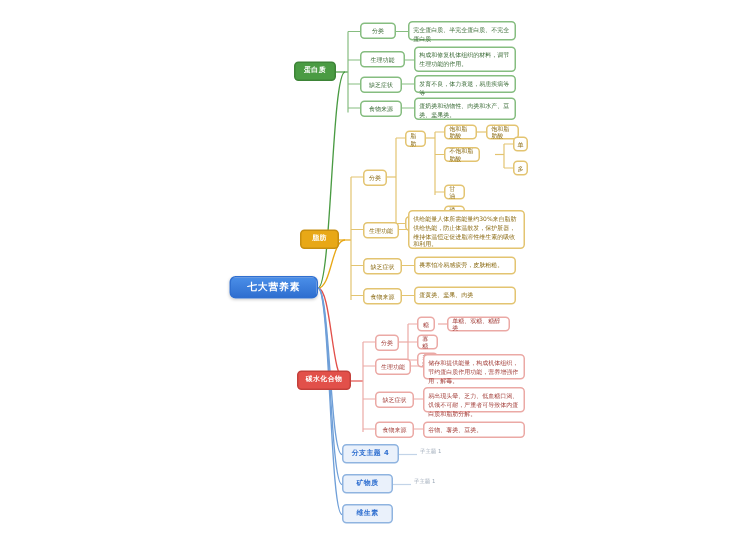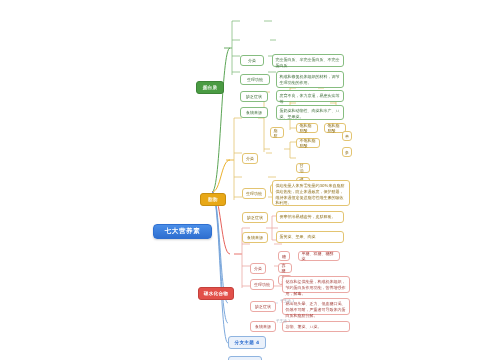--- a/index.html
+++ b/index.html
@@ -17,21 +17,20 @@
     position:absolute;
     box-sizing:border-box;
     display:flex;
     align-items:center;
     border-radius:3px;
     border:1px solid #bbb;
     background:#fff;
     line-height:1.25;
     white-space:normal;
     word-break:break-all;
-    margin-top:40px;
   }
 
   
   .root{
     background:linear-gradient(#4a8ee8,#2f6fd0);
     border:1px solid #2f6fd0;
     color:#ffffff;
     font-size:6.5px;
     font-weight:bold;
     letter-spacing:.6px;

